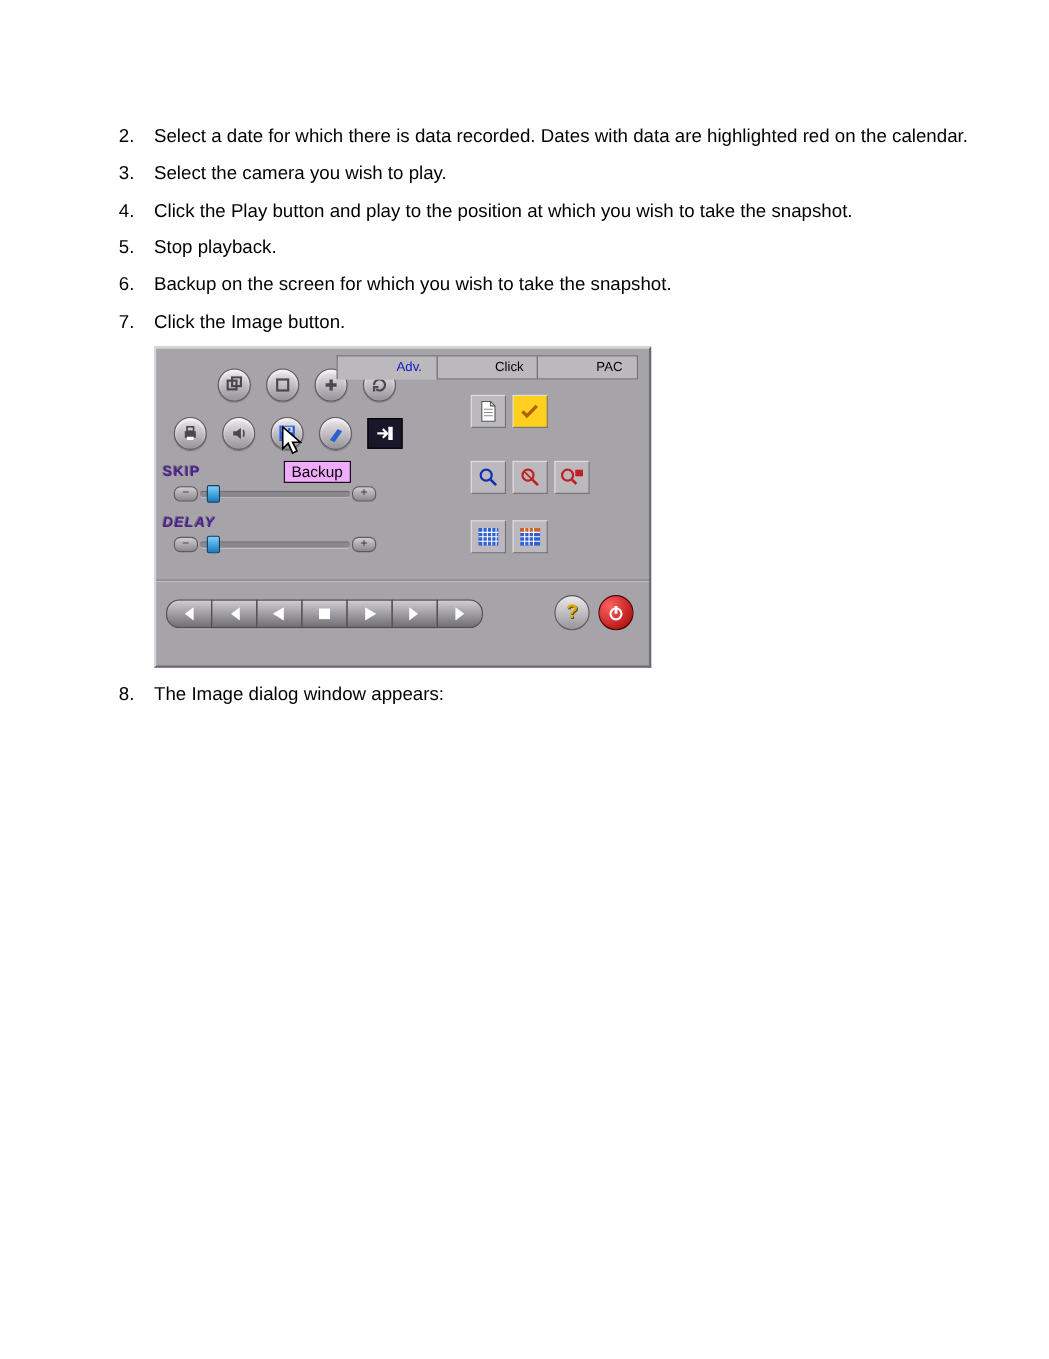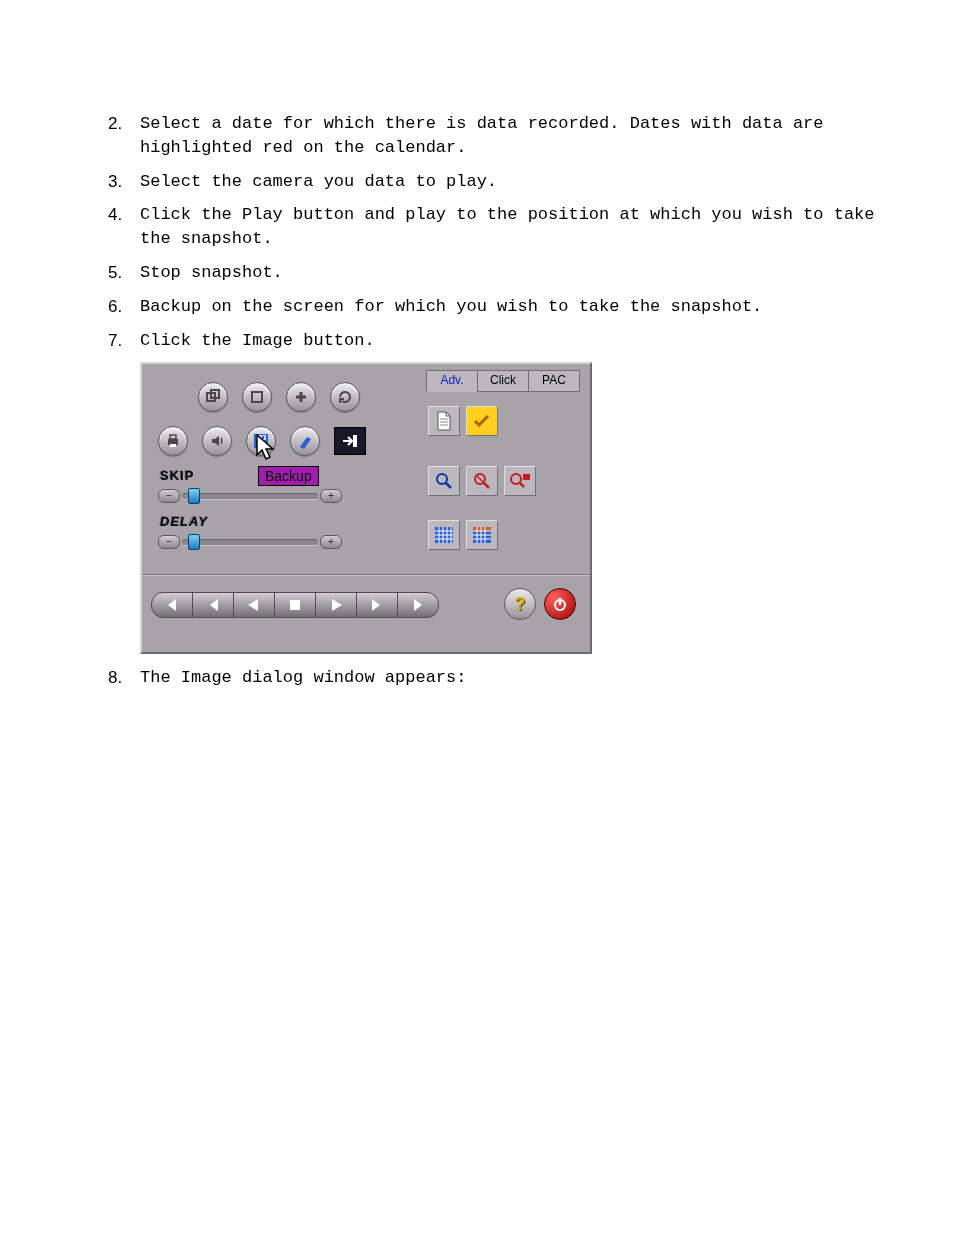--- a/index.html
+++ b/index.html
@@ -23,21 +23,20 @@
     display: flex;
     margin-bottom: 10px;
     line-height: 1.4;
   }
   .step-num {
     width: 32px;
     flex-shrink: 0;
   }
   .step-text {
     flex: 1;
-    font-family: Liberation Mono, monospace;
   }
   .panel-wrap {
     margin-left: 32px;
     margin-top: 6px;
     margin-bottom: 12px;
   }
   .panel {
     width: 448px;
     height: 288px;
     background: #a7a4a9;
@@ -77,31 +76,31 @@
     position: absolute;
     top: 70px;
     left: 114px;
     pointer-events: none;
     z-index: 10;
   }
   .tooltip {
     position: absolute;
     top: 102px;
     left: 116px;
-    background: #a21caf;
+    background: #f0abfc;
     border: 1px solid #000;
     padding: 1px 6px;
     font-size: 14px;
     z-index: 9;
   }
   .skip-label, .delay-label {
     position: absolute;
-    left: 18px;
+    left: 6px;
     font-weight: bold;
-    color: #000000;
+    color: #4c1d95;
     font-size: 13px;
     text-shadow: -1px -1px 0 #6c696f;
     letter-spacing: 1px;
   }
   .skip-label { top: 104px; }
   .delay-label { top: 150px; font-style: italic; }
   .slider {
     position: absolute;
     left: 18px;
     width: 180px;
@@ -153,20 +152,21 @@
   .tab {
     width: 50px;
     height: 20px;
     background: #bcb9be;
     border: 1px solid #716e74;
     font-size: 12px;
     text-align: center;
     line-height: 18px;
     margin-left: -1px;
     color: #000;
+    padding-left: 40px;
   }
   .tab.active {
     color: #1020c0;
     border-bottom-color: #bcb9be;
   }
   .rbox {
     position: absolute;
     background: #bcb9be;
     border-top: 1px solid #e0dee3;
     border-left: 1px solid #e0dee3;
@@ -231,29 +231,29 @@
 <body>
 
 <div class="steps">
 
   <div class="step">
     <div class="step-num">2.</div>
     <div class="step-text">Select a date for which there is data recorded. Dates with data are highlighted red on the calendar.</div>
   </div>
   <div class="step">
     <div class="step-num">3.</div>
-    <div class="step-text">Select the camera you data to play.</div>
+    <div class="step-text">Select the camera you wish to play.</div>
   </div>
   <div class="step">
     <div class="step-num">4.</div>
     <div class="step-text">Click the Play button and play to the position at which you wish to take the snapshot.</div>
   </div>
   <div class="step">
     <div class="step-num">5.</div>
-    <div class="step-text">Stop snapshot.</div>
+    <div class="step-text">Stop playback.</div>
   </div>
   <div class="step">
     <div class="step-num">6.</div>
     <div class="step-text">Backup on the screen for which you wish to take the snapshot.</div>
   </div>
   <div class="step">
     <div class="step-num">7.</div>
     <div class="step-text">Click the Image button.</div>
   </div>
 

